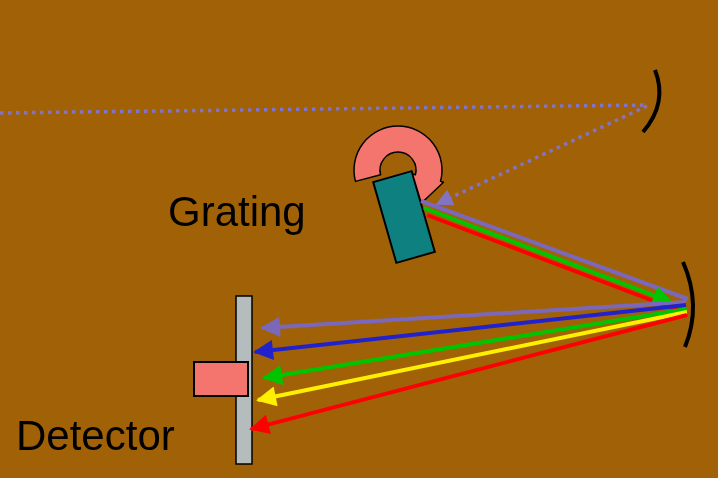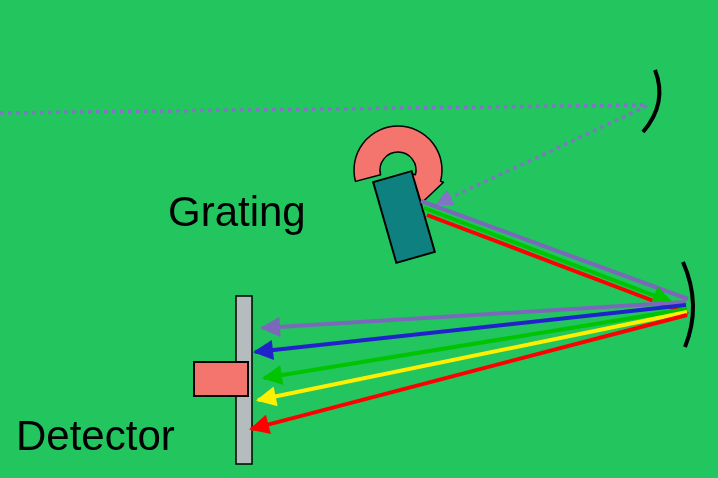--- a/index.html
+++ b/index.html
@@ -1,20 +1,20 @@
 <!DOCTYPE html>
 <html><head>
 <meta charset="utf-8">
 <style>
   html, body { margin: 0; padding: 0; background: #ffffff; }
   .stage {
     position: relative;
     width: 718px;
     height: 478px;
-    background: #22c55e;
+    background: #a16207;
     overflow: hidden;
   }
   svg { display: block; }
   .diagram-label {
     font-family: "Liberation Sans", sans-serif;
     font-size: 42px;
     fill: #000000;
   }
 </style>
 </head>

